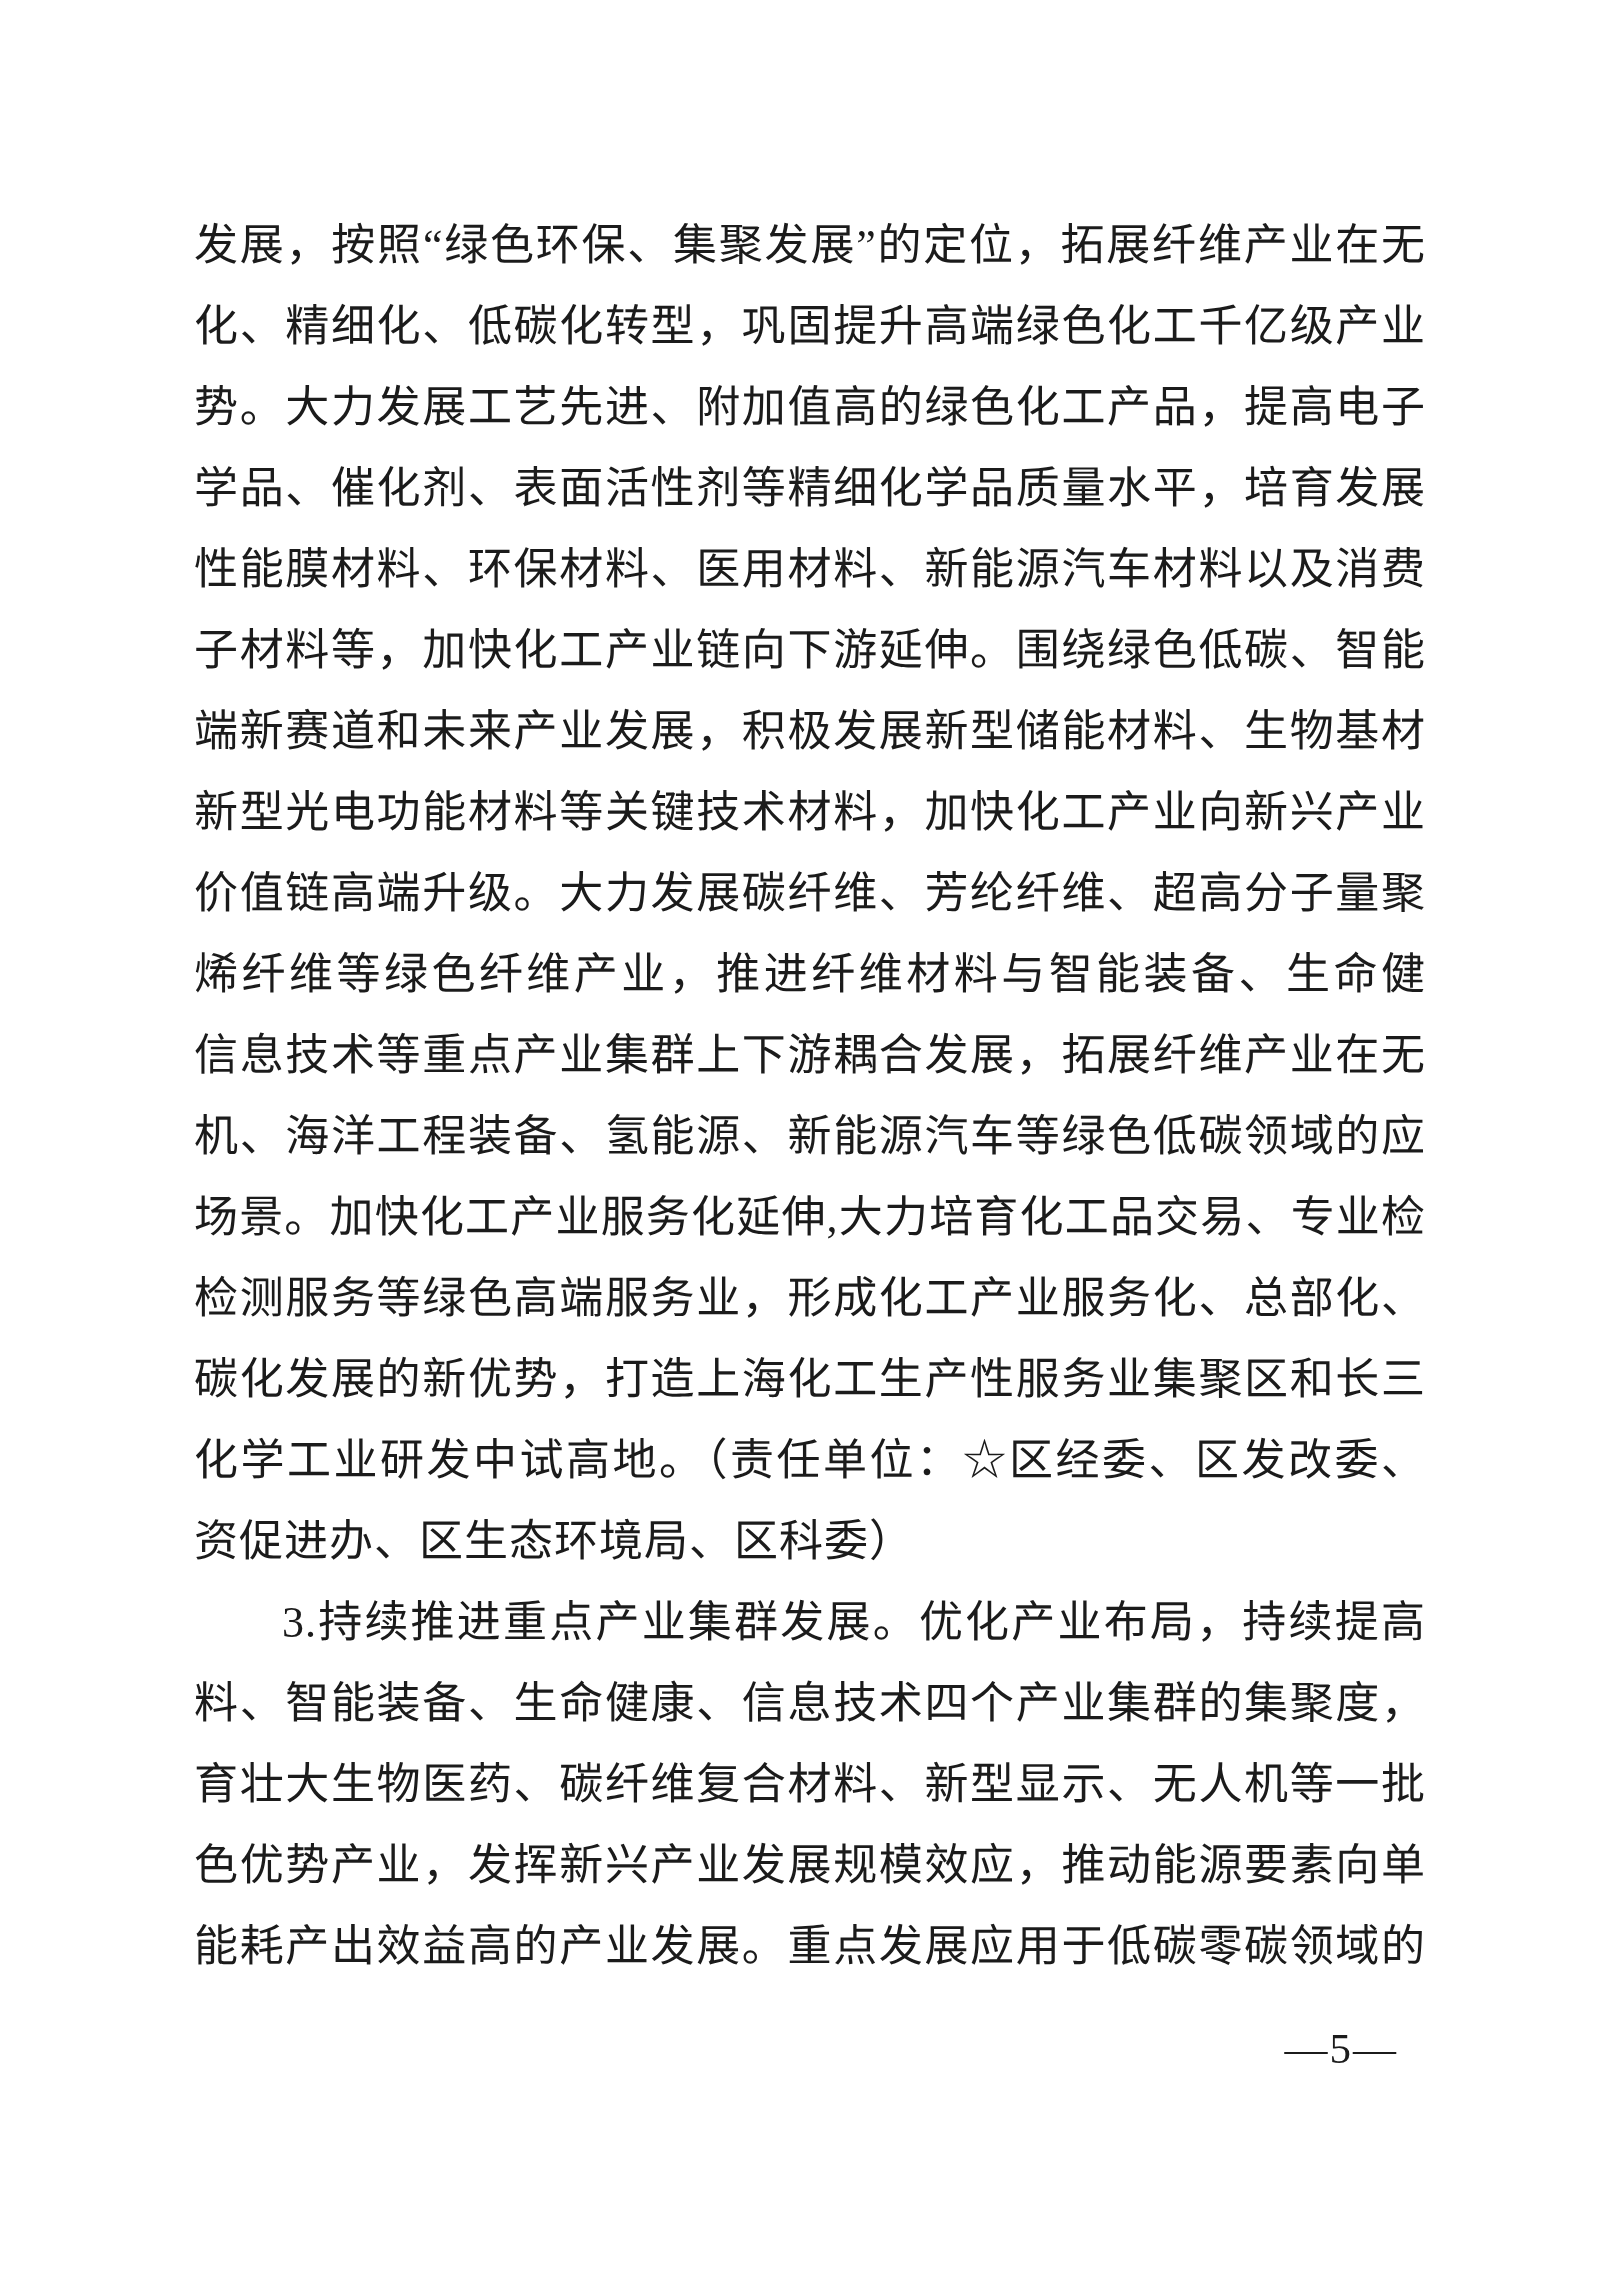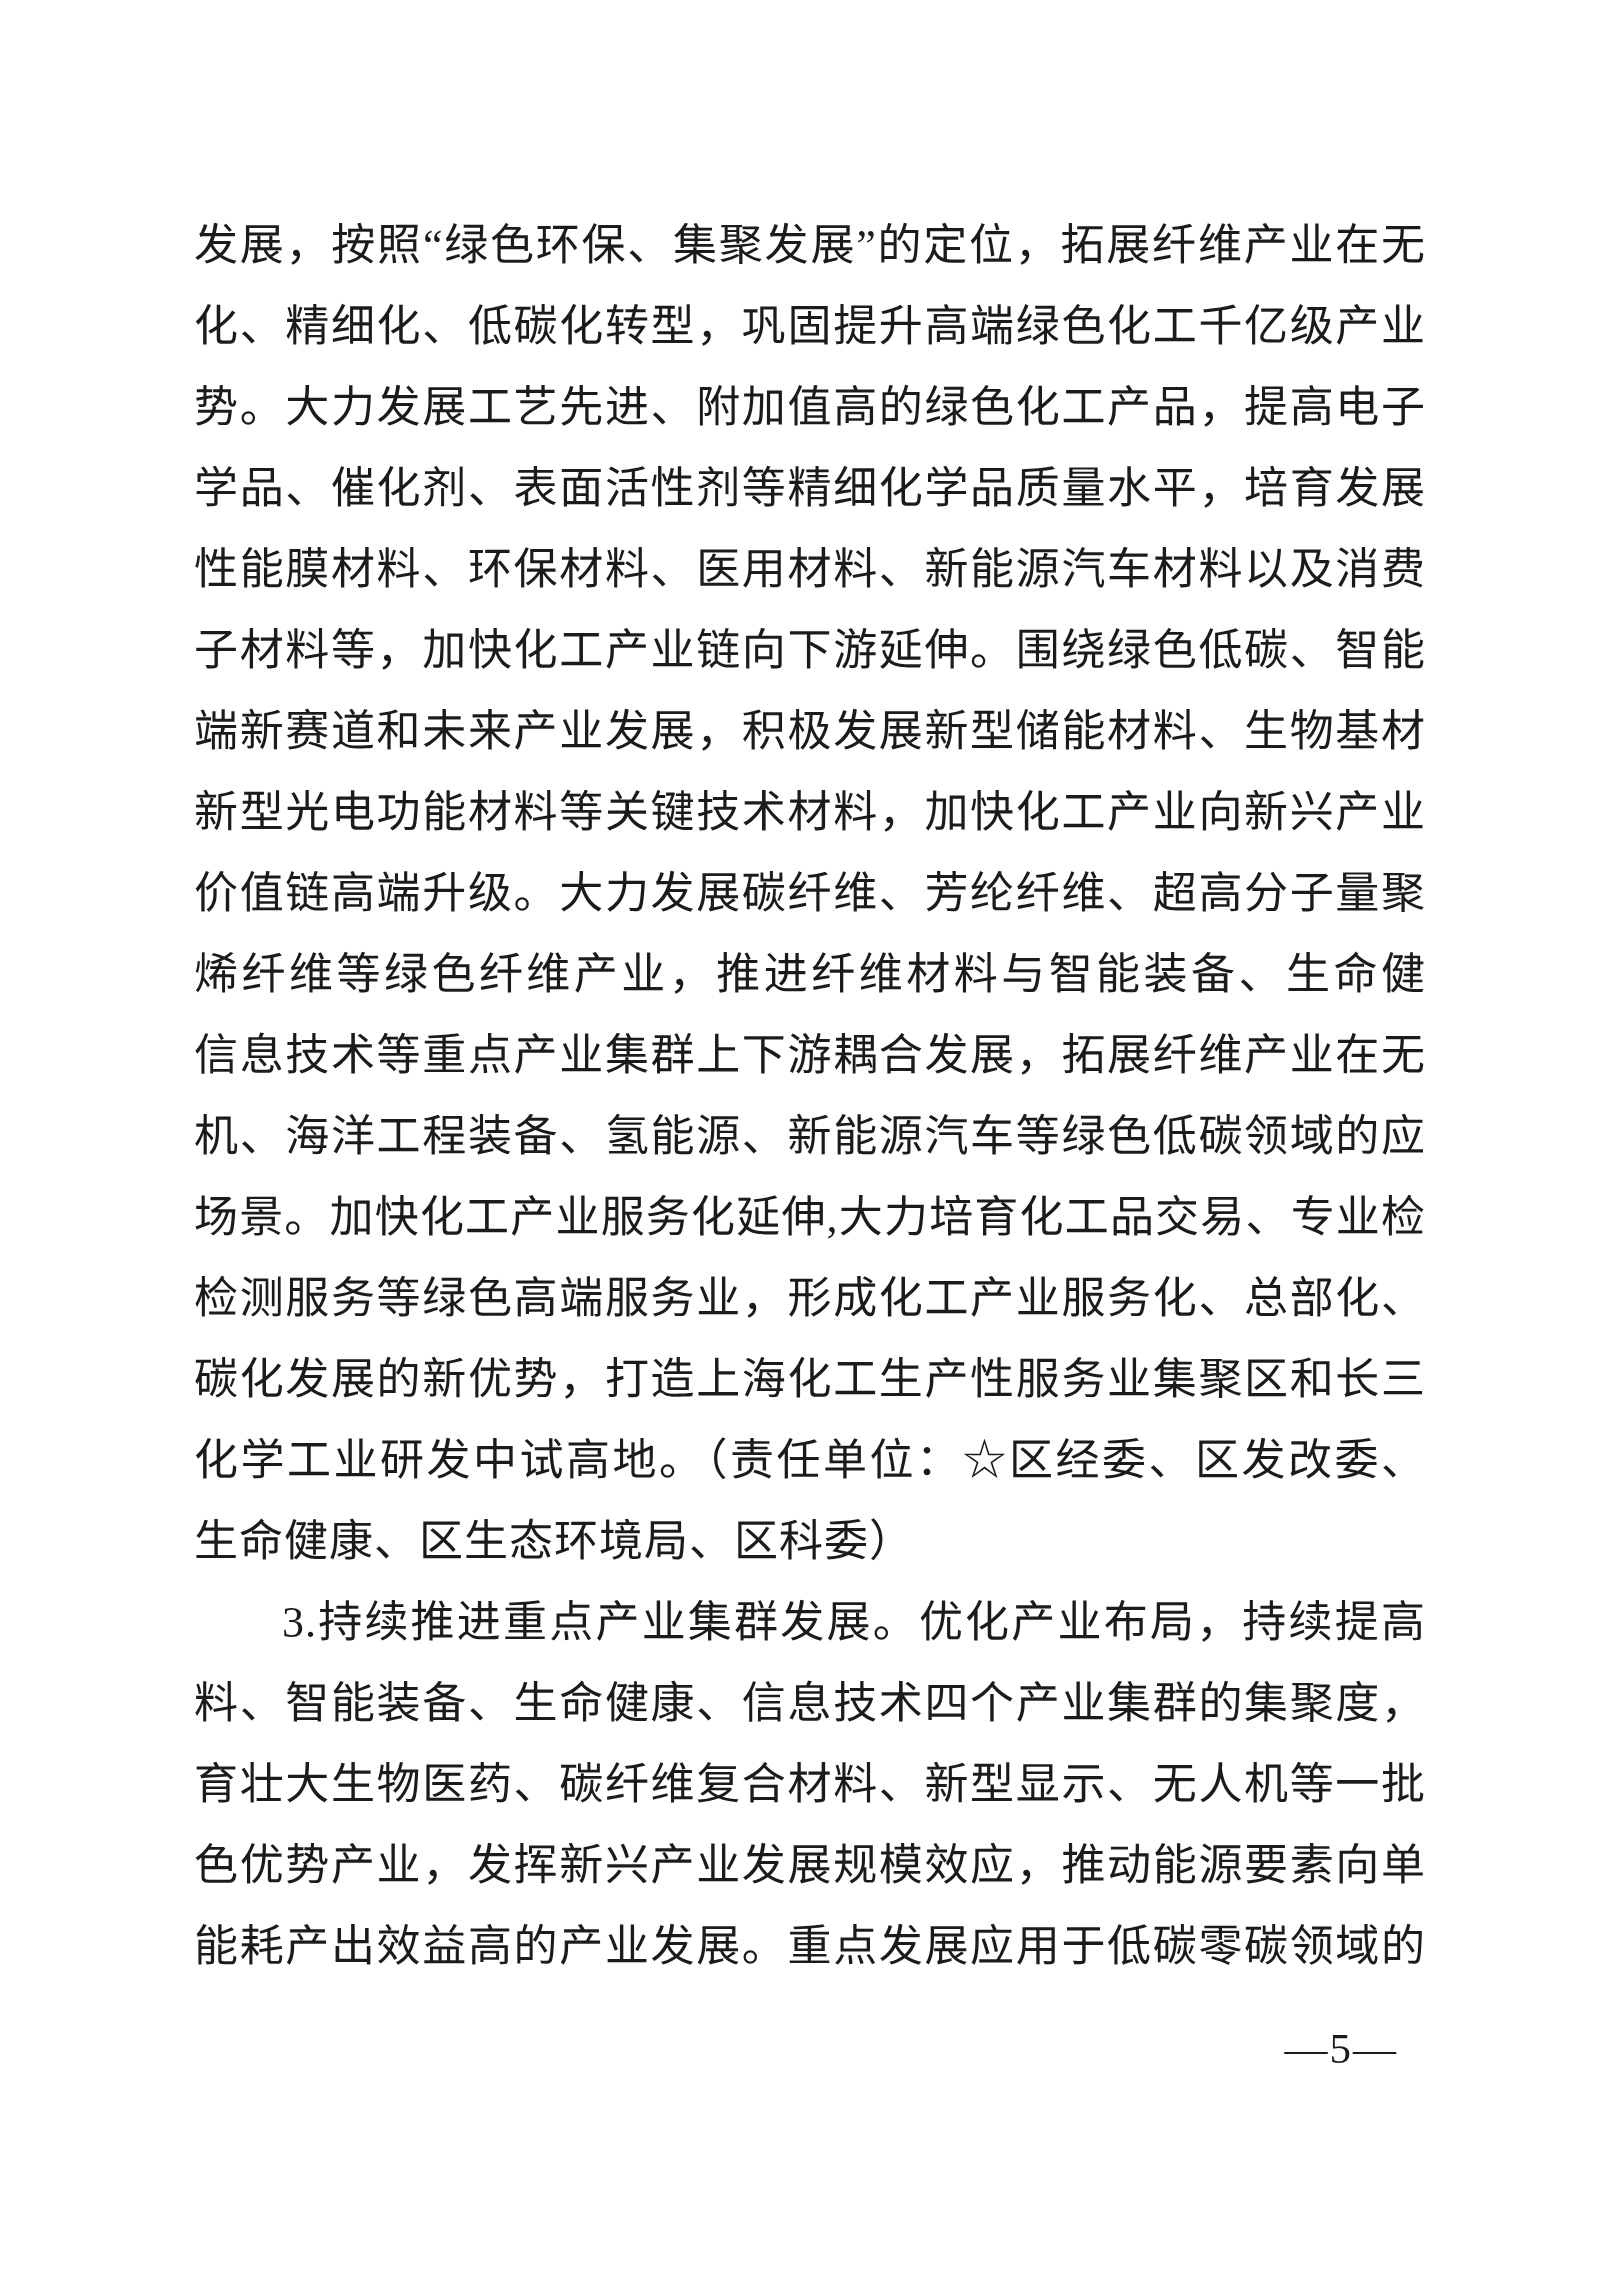--- a/index.html
+++ b/index.html
@@ -66,21 +66,21 @@
       <div class="line">端新赛道和未来产业发展，积极发展新型储能材料、生物基材料、</div>
       <div class="line">新型光电功能材料等关键技术材料，加快化工产业向新兴产业和</div>
       <div class="line">价值链高端升级。大力发展碳纤维、芳纶纤维、超高分子量聚乙</div>
       <div class="line">烯纤维等绿色纤维产业，推进纤维材料与智能装备、生命健康、</div>
       <div class="line">信息技术等重点产业集群上下游耦合发展，拓展纤维产业在无人</div>
       <div class="line">机、海洋工程装备、氢能源、新能源汽车等绿色低碳领域的应用</div>
       <div class="line">场景。加快化工产业服务化延伸,大力培育化工品交易、专业检验</div>
       <div class="line">检测服务等绿色高端服务业，形成化工产业服务化、总部化、低</div>
       <div class="line">碳化发展的新优势，打造上海化工生产性服务业集聚区和长三角</div>
       <div class="line">化学工业研发中试高地。（责任单位：☆区经委、区发改委、区投</div>
-      <div class="line no-justify">生命健康、区生态环境局、区科委）</div>
+      <div class="line no-justify">资促进办、区生态环境局、区科委）</div>
       <div class="line indent">3.持续推进重点产业集群发展。优化产业布局，持续提高新材</div>
       <div class="line">料、智能装备、生命健康、信息技术四个产业集群的集聚度，培</div>
       <div class="line">育壮大生物医药、碳纤维复合材料、新型显示、无人机等一批特</div>
       <div class="line">色优势产业，发挥新兴产业发展规模效应，推动能源要素向单位</div>
       <div class="line">能耗产出效益高的产业发展。重点发展应用于低碳零碳领域的高</div>
     </main>
   <div class="page-number">—5—</div>
 </div>
 
 

